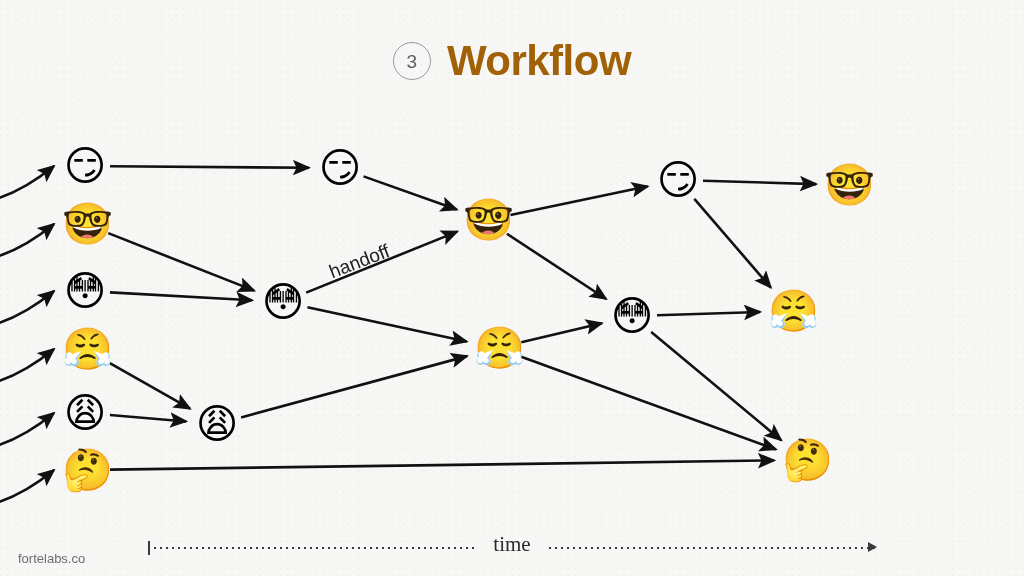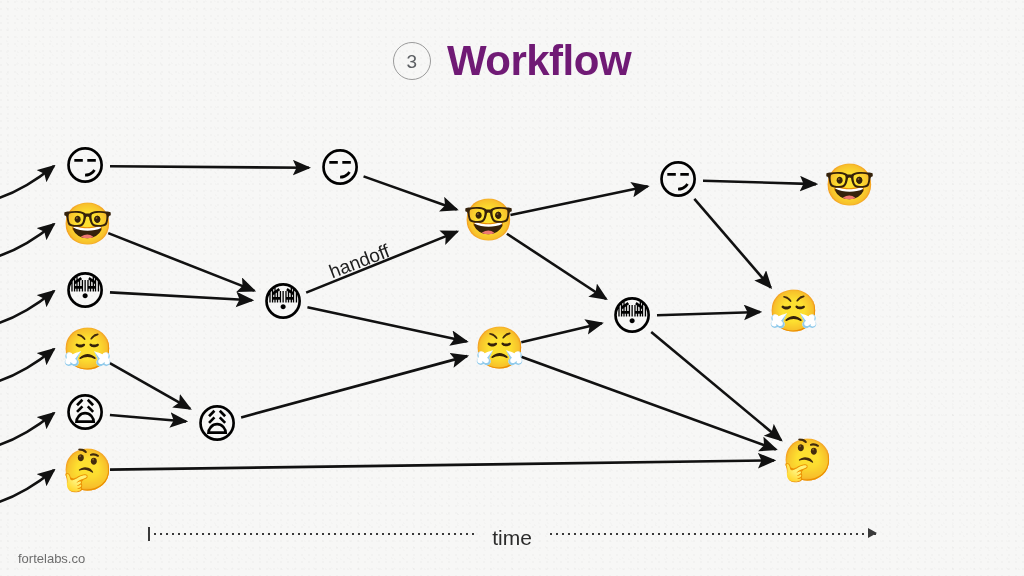--- a/index.html
+++ b/index.html
@@ -27,21 +27,21 @@
     display:flex; align-items:center; justify-content:center; gap:16px;
   }
   #step-badge {
     width:38px; height:38px; border-radius:50%;
     border:1.6px solid #9b9b9b;
     display:flex; align-items:center; justify-content:center;
     font-size:19px; color:#5c5f63; font-weight:400;
     line-height:1;
   }
   #title-text {
-    font-size:42px; font-weight:700; color:#701a75;
+    font-size:42px; font-weight:700; color:#a16207;
     letter-spacing:-0.5px; line-height:1;
   }
 
   
   #diagram { position:absolute; inset:0; }
   #edges { position:absolute; inset:0; width:1024px; height:576px; }
 
   .node {
     position:absolute;
     width:46px; height:46px;
@@ -56,21 +56,21 @@
     position:absolute;
     font-size:19px; color:#1d1d1d;
     font-family:"Liberation Sans", sans-serif;
     white-space:nowrap;
     transform-origin:0 50%;
   }
 
   
   #time-axis {
     position:absolute; left:148px; top:527px; width:728px; height:28px;
-    display:flex; align-items:flex-start;
+    display:flex; align-items:flex-end;font-family:Liberation Serif, serif;
   }
   .axis-seg { flex:1; height:14px; position:relative; }
   .axis-seg .dots {
     position:absolute; left:0; right:0; top:6px; height:2px;
     background-image:linear-gradient(to right,#3a3a3a 0 2px, transparent 2px 6px);
     background-size:6px 2px; background-repeat:repeat-x;
   }
   #axis-cap {
     position:absolute; left:0; top:0; width:2px; height:14px; background:#3a3a3a;
   }

